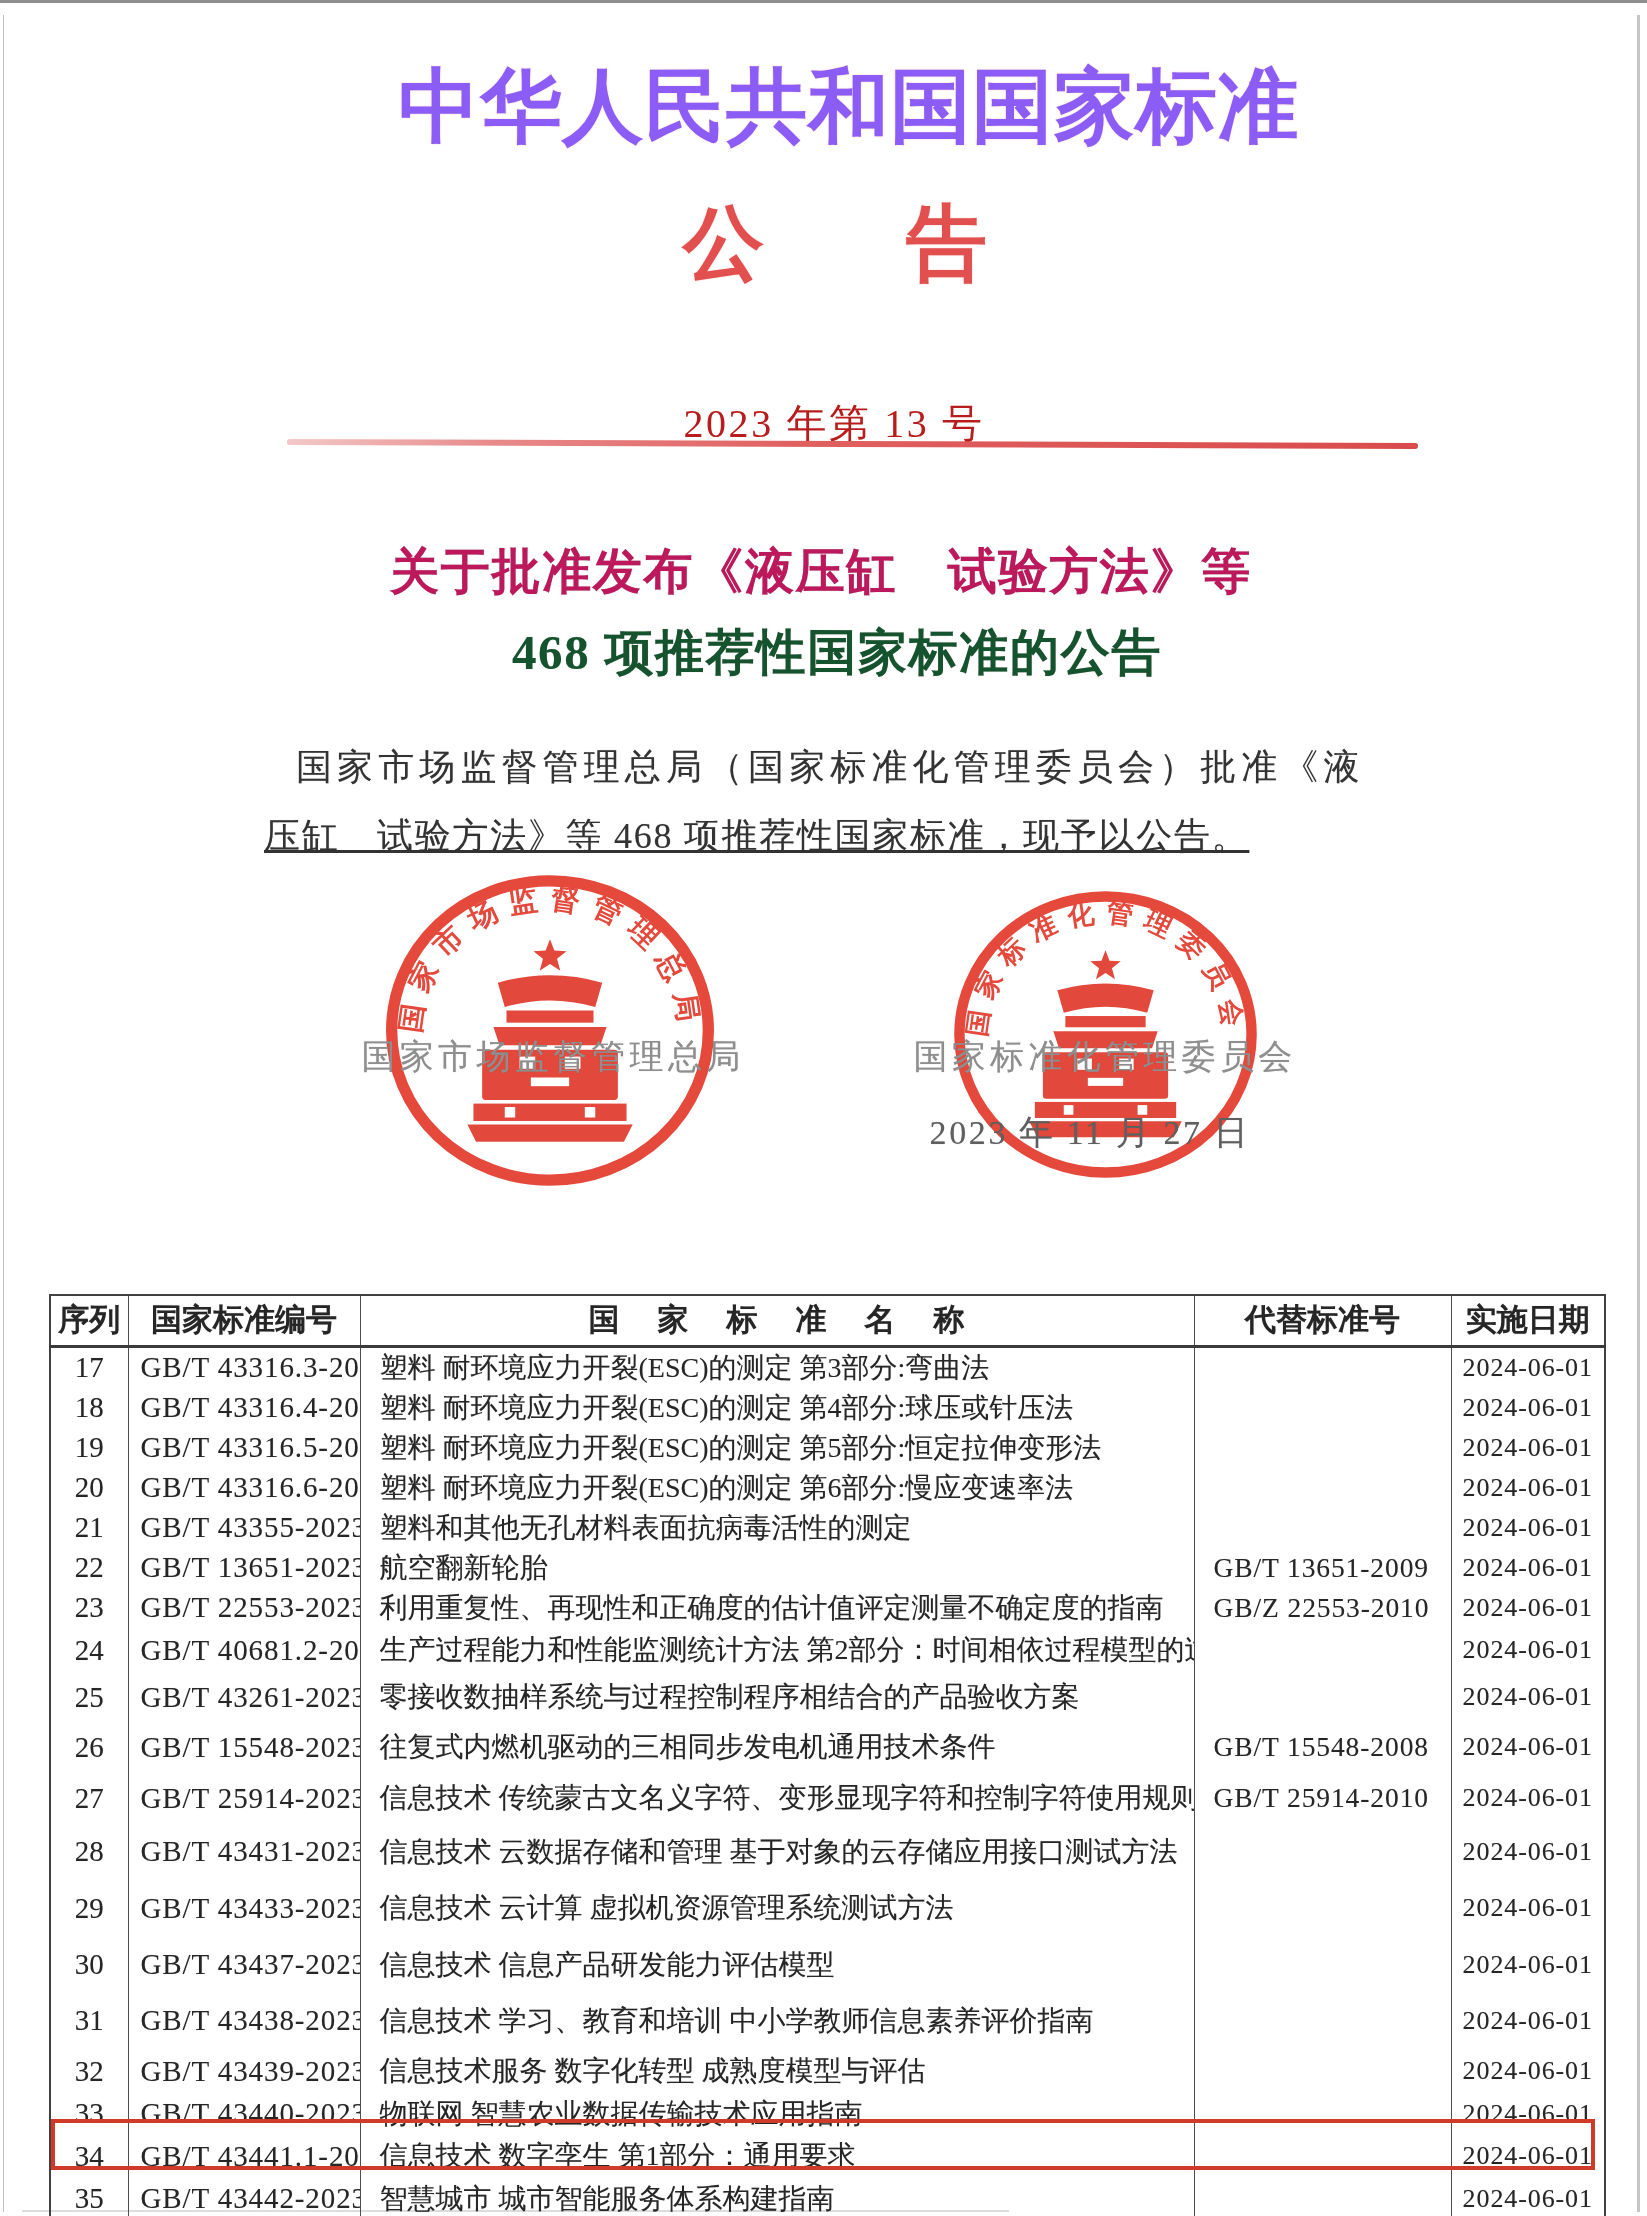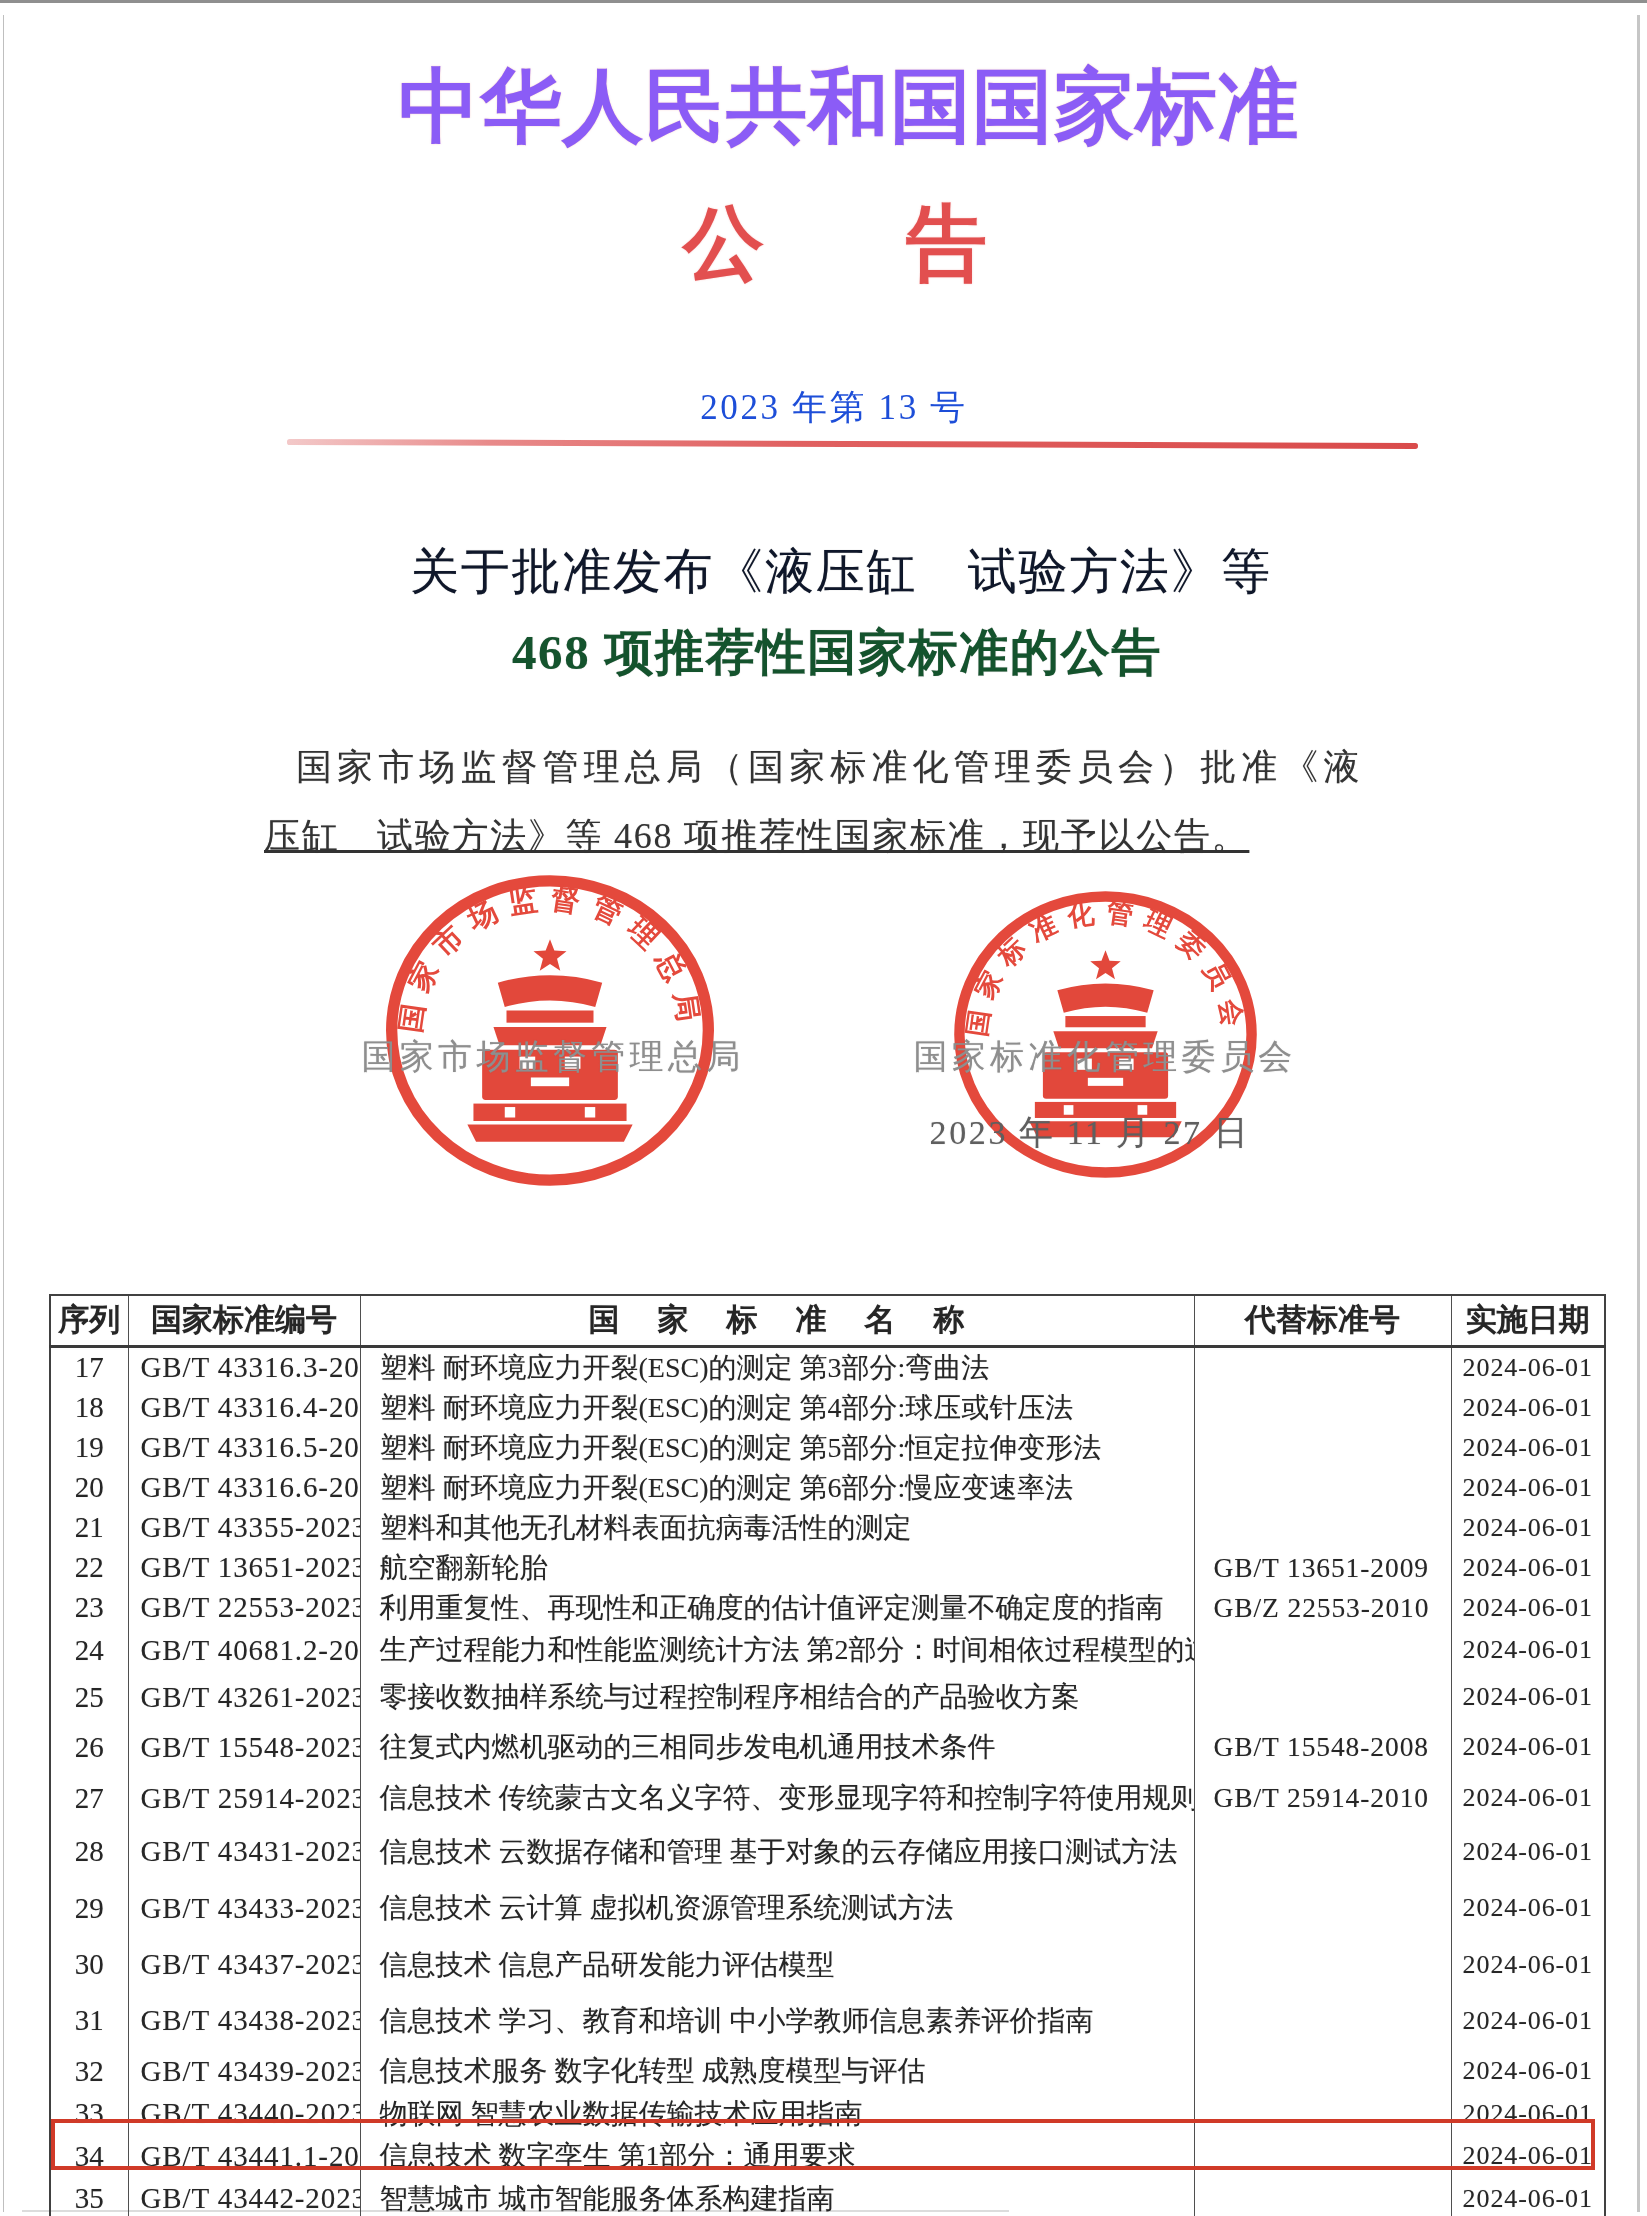--- a/index.html
+++ b/index.html
@@ -20,29 +20,29 @@
   .doc-title{
     left:849px;top:53px;font-size:81px;font-weight:bold;color:#8b5cf6;
     letter-spacing:0.9px;text-shadow:0 0 1.7px rgba(226,79,79,.35);
   }
   .doc-subtitle{
     left:835px;top:190px;font-size:81px;font-weight:bold;color:#e24f4f;
     text-shadow:0 0 1.7px rgba(226,79,79,.35);
   }
   .doc-subtitle span{display:inline-block;}
   .doc-subtitle .gap{width:142px;}
-  .issue-no{left:834px;top:384px;font-size:35px;color:#1d4ed8;letter-spacing:2.6px;}
+  .issue-no{left:834px;top:396px;font-size:40px;color:#b91c1c;letter-spacing:2.6px;}
   .divider{
     left:287px;top:441px;width:1131px;height:6px;border-radius:2.6px;
     background:linear-gradient(90deg,#f3c9c9 0%,#e88a8a 18%,#e06060 45%,#d94b4b 100%);
     transform:rotate(0.2deg);
   }
 
   
-  .heading-1{left:841px;top:539px;font-size:49px;font-weight:normal;color:#0f172a;letter-spacing:1.7px;text-shadow:0 0 0.9px rgba(0,0,0,.35);}
+  .heading-1{left:821px;top:539px;font-size:49px;font-weight:bold;color:#be185d;letter-spacing:1.7px;text-shadow:0 0 0.9px rgba(0,0,0,.35);}
   .heading-2{left:837px;top:620px;font-size:49px;font-weight:bold;color:#14532d;letter-spacing:1.7px;text-shadow:0 0 0.9px rgba(0,0,0,.35);}
 
   
   .body-line{font-size:36px;color:#333;text-shadow:0 0 0.9px rgba(0,0,0,.3);white-space:nowrap;}
   .body-line-1{left:296px;top:743px;letter-spacing:5.1px;}
   .body-line-2{left:264px;top:812px;letter-spacing:1.7px;text-decoration:underline;}
 
   
   .seal{z-index:4;opacity:.92;}
   .seal-left{left:376px;top:865px;width:348px;height:331px;}

